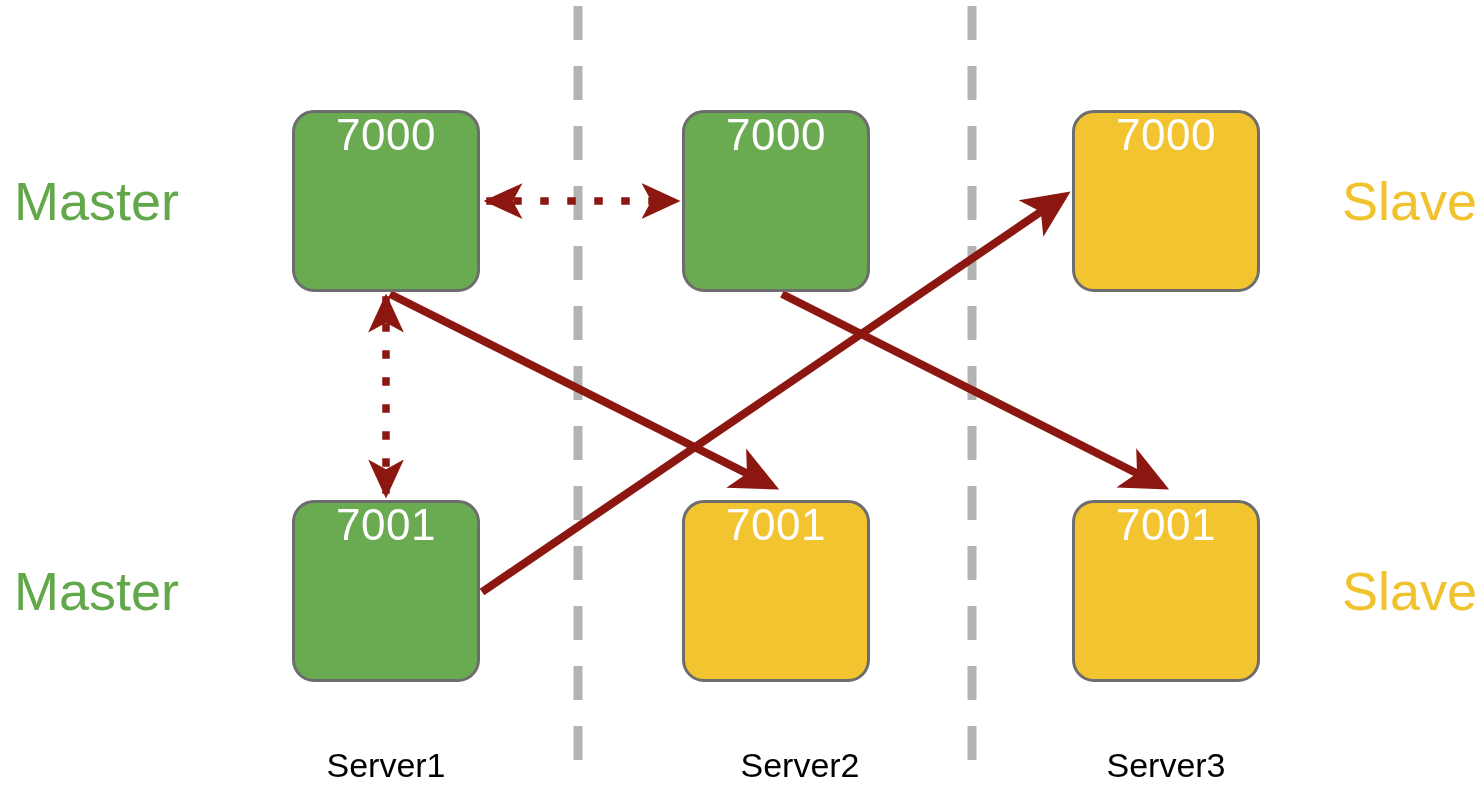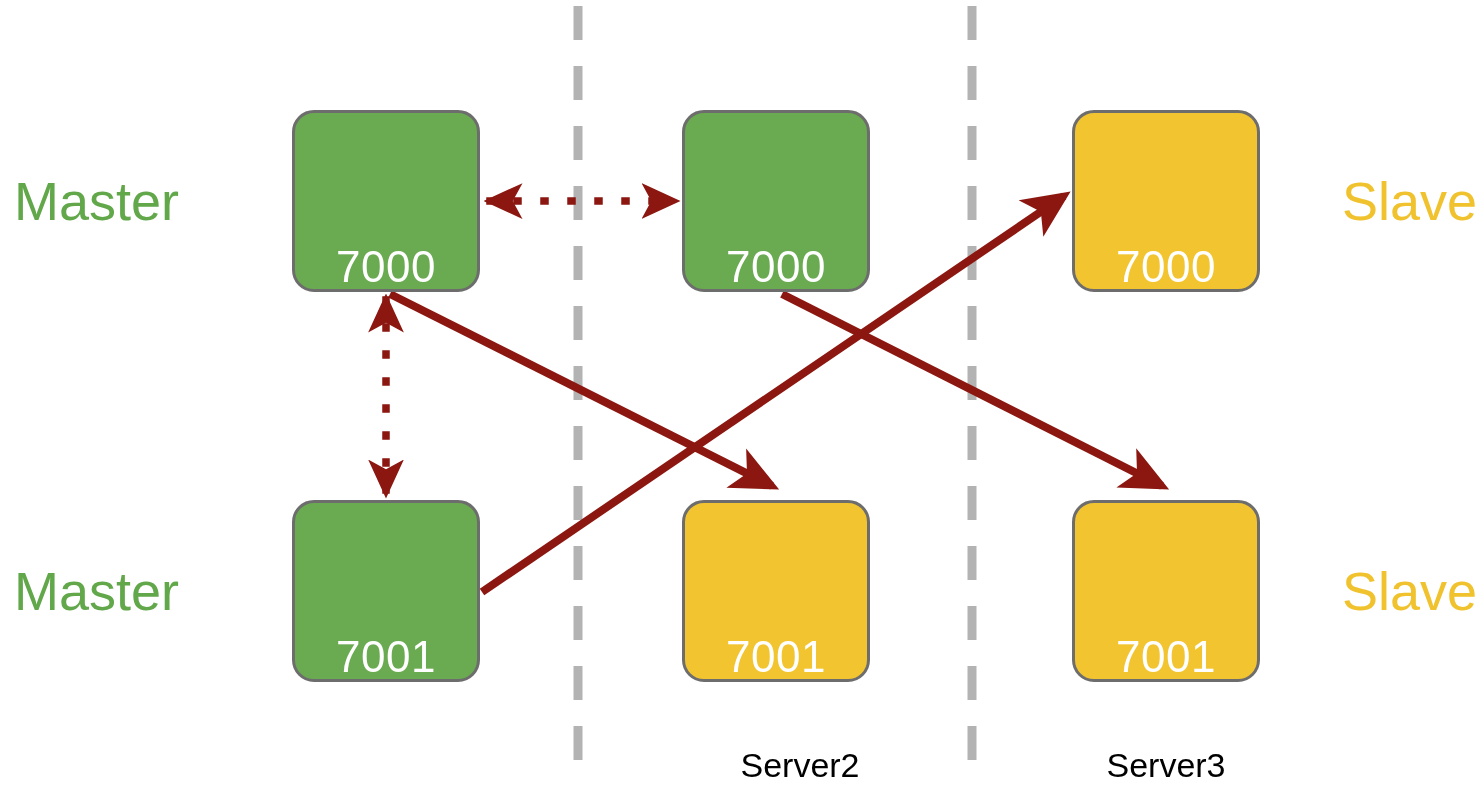--- a/index.html
+++ b/index.html
@@ -26,21 +26,21 @@
     pointer-events: none;
   }
   .node {
     position: absolute;
     width: 188px;
     height: 182px;
     border-radius: 22px;
     border: 3px solid #6d6d6d;
     box-sizing: border-box;
     display: flex;
-    align-items: flex-end;
+    align-items: flex-start;
     justify-content: center;
     z-index: 3;
   }
   .node .port-label {
     color: #ffffff;
     font-size: 44px;
     font-family: "Liberation Sans", sans-serif;
     letter-spacing: 0.5px;
     line-height: 1;
   }
@@ -123,16 +123,17 @@
   <div class="node yellow" style="left:1072px; top:500px;">
     <span class="port-label">7001</span>
   </div>
 
   <div class="side-label master" style="left:14px; top:174px;">Master</div>
   <div class="side-label master" style="left:14px; top:564px;">Master</div>
 
   <div class="side-label slave" style="left:1315px; top:174px;">Slave</div>
   <div class="side-label slave" style="left:1315px; top:564px;">Slave</div>
 
+  <div class="server-label" style="left:286px; top:748px; width:200px;">Server1</div>
   <div class="server-label" style="left:700px; top:748px; width:200px;">Server2</div>
   <div class="server-label" style="left:1066px; top:748px; width:200px;">Server3</div>
 
 </div>
 
 </body></html>

